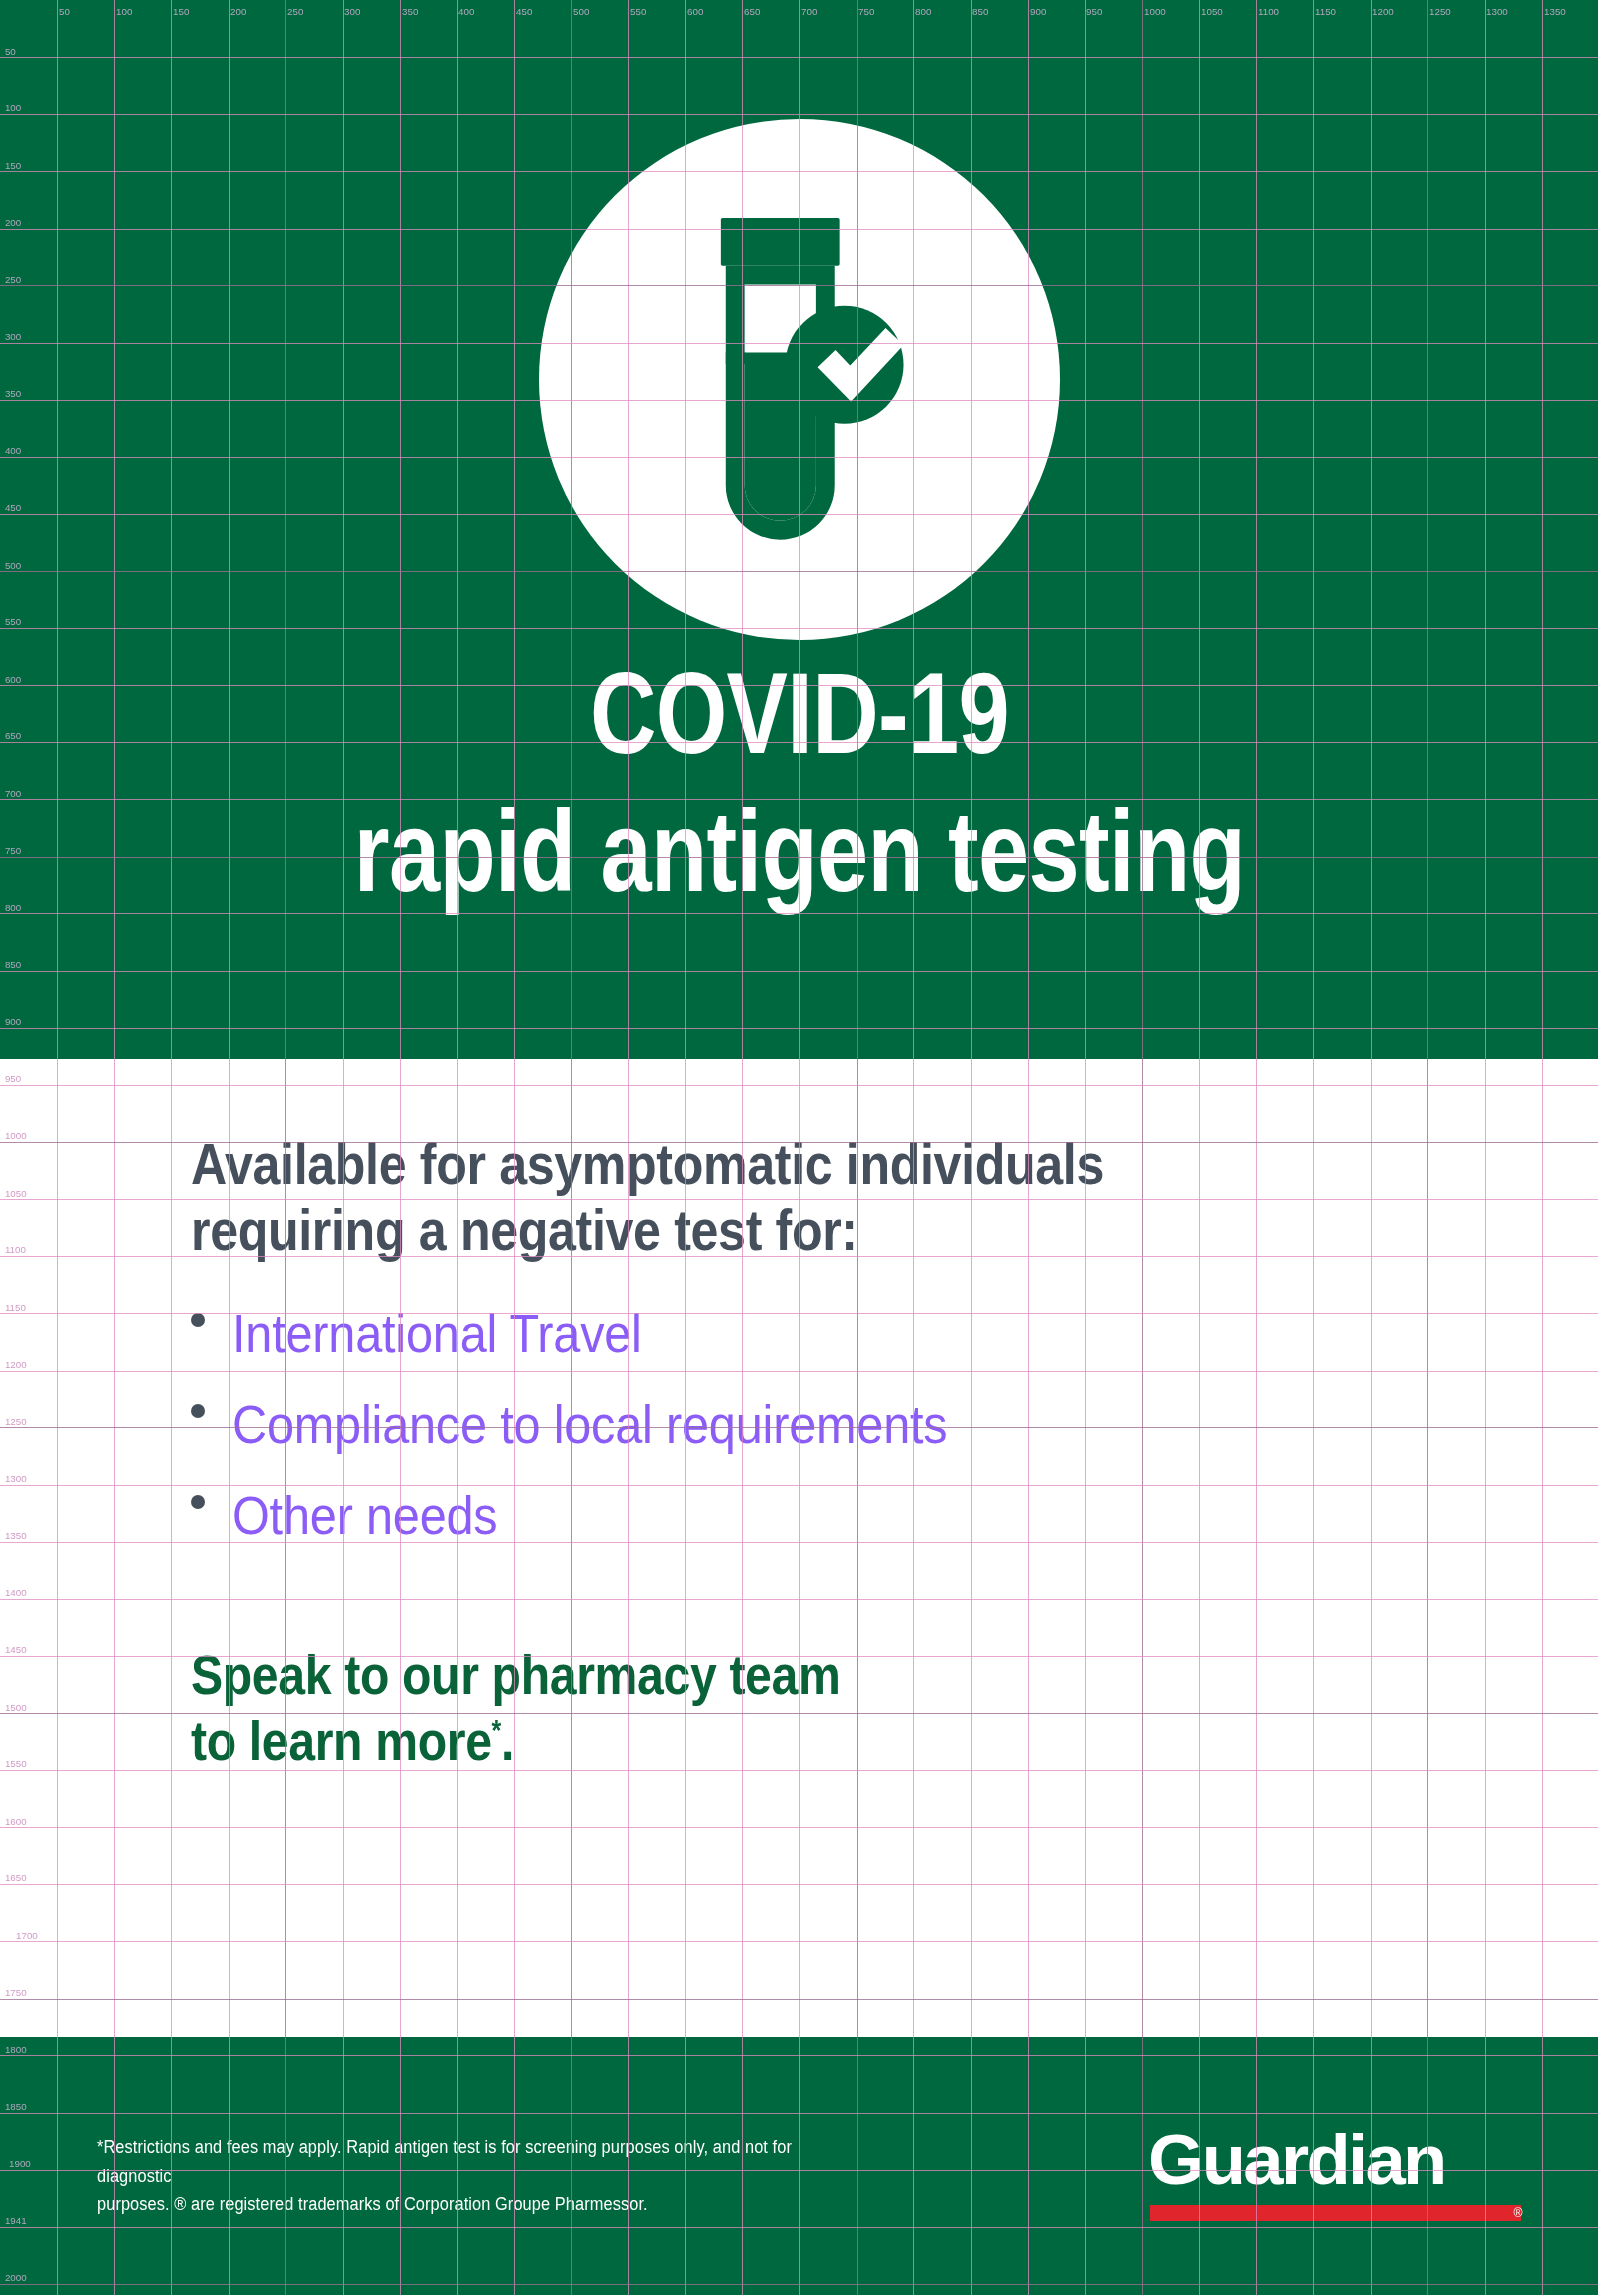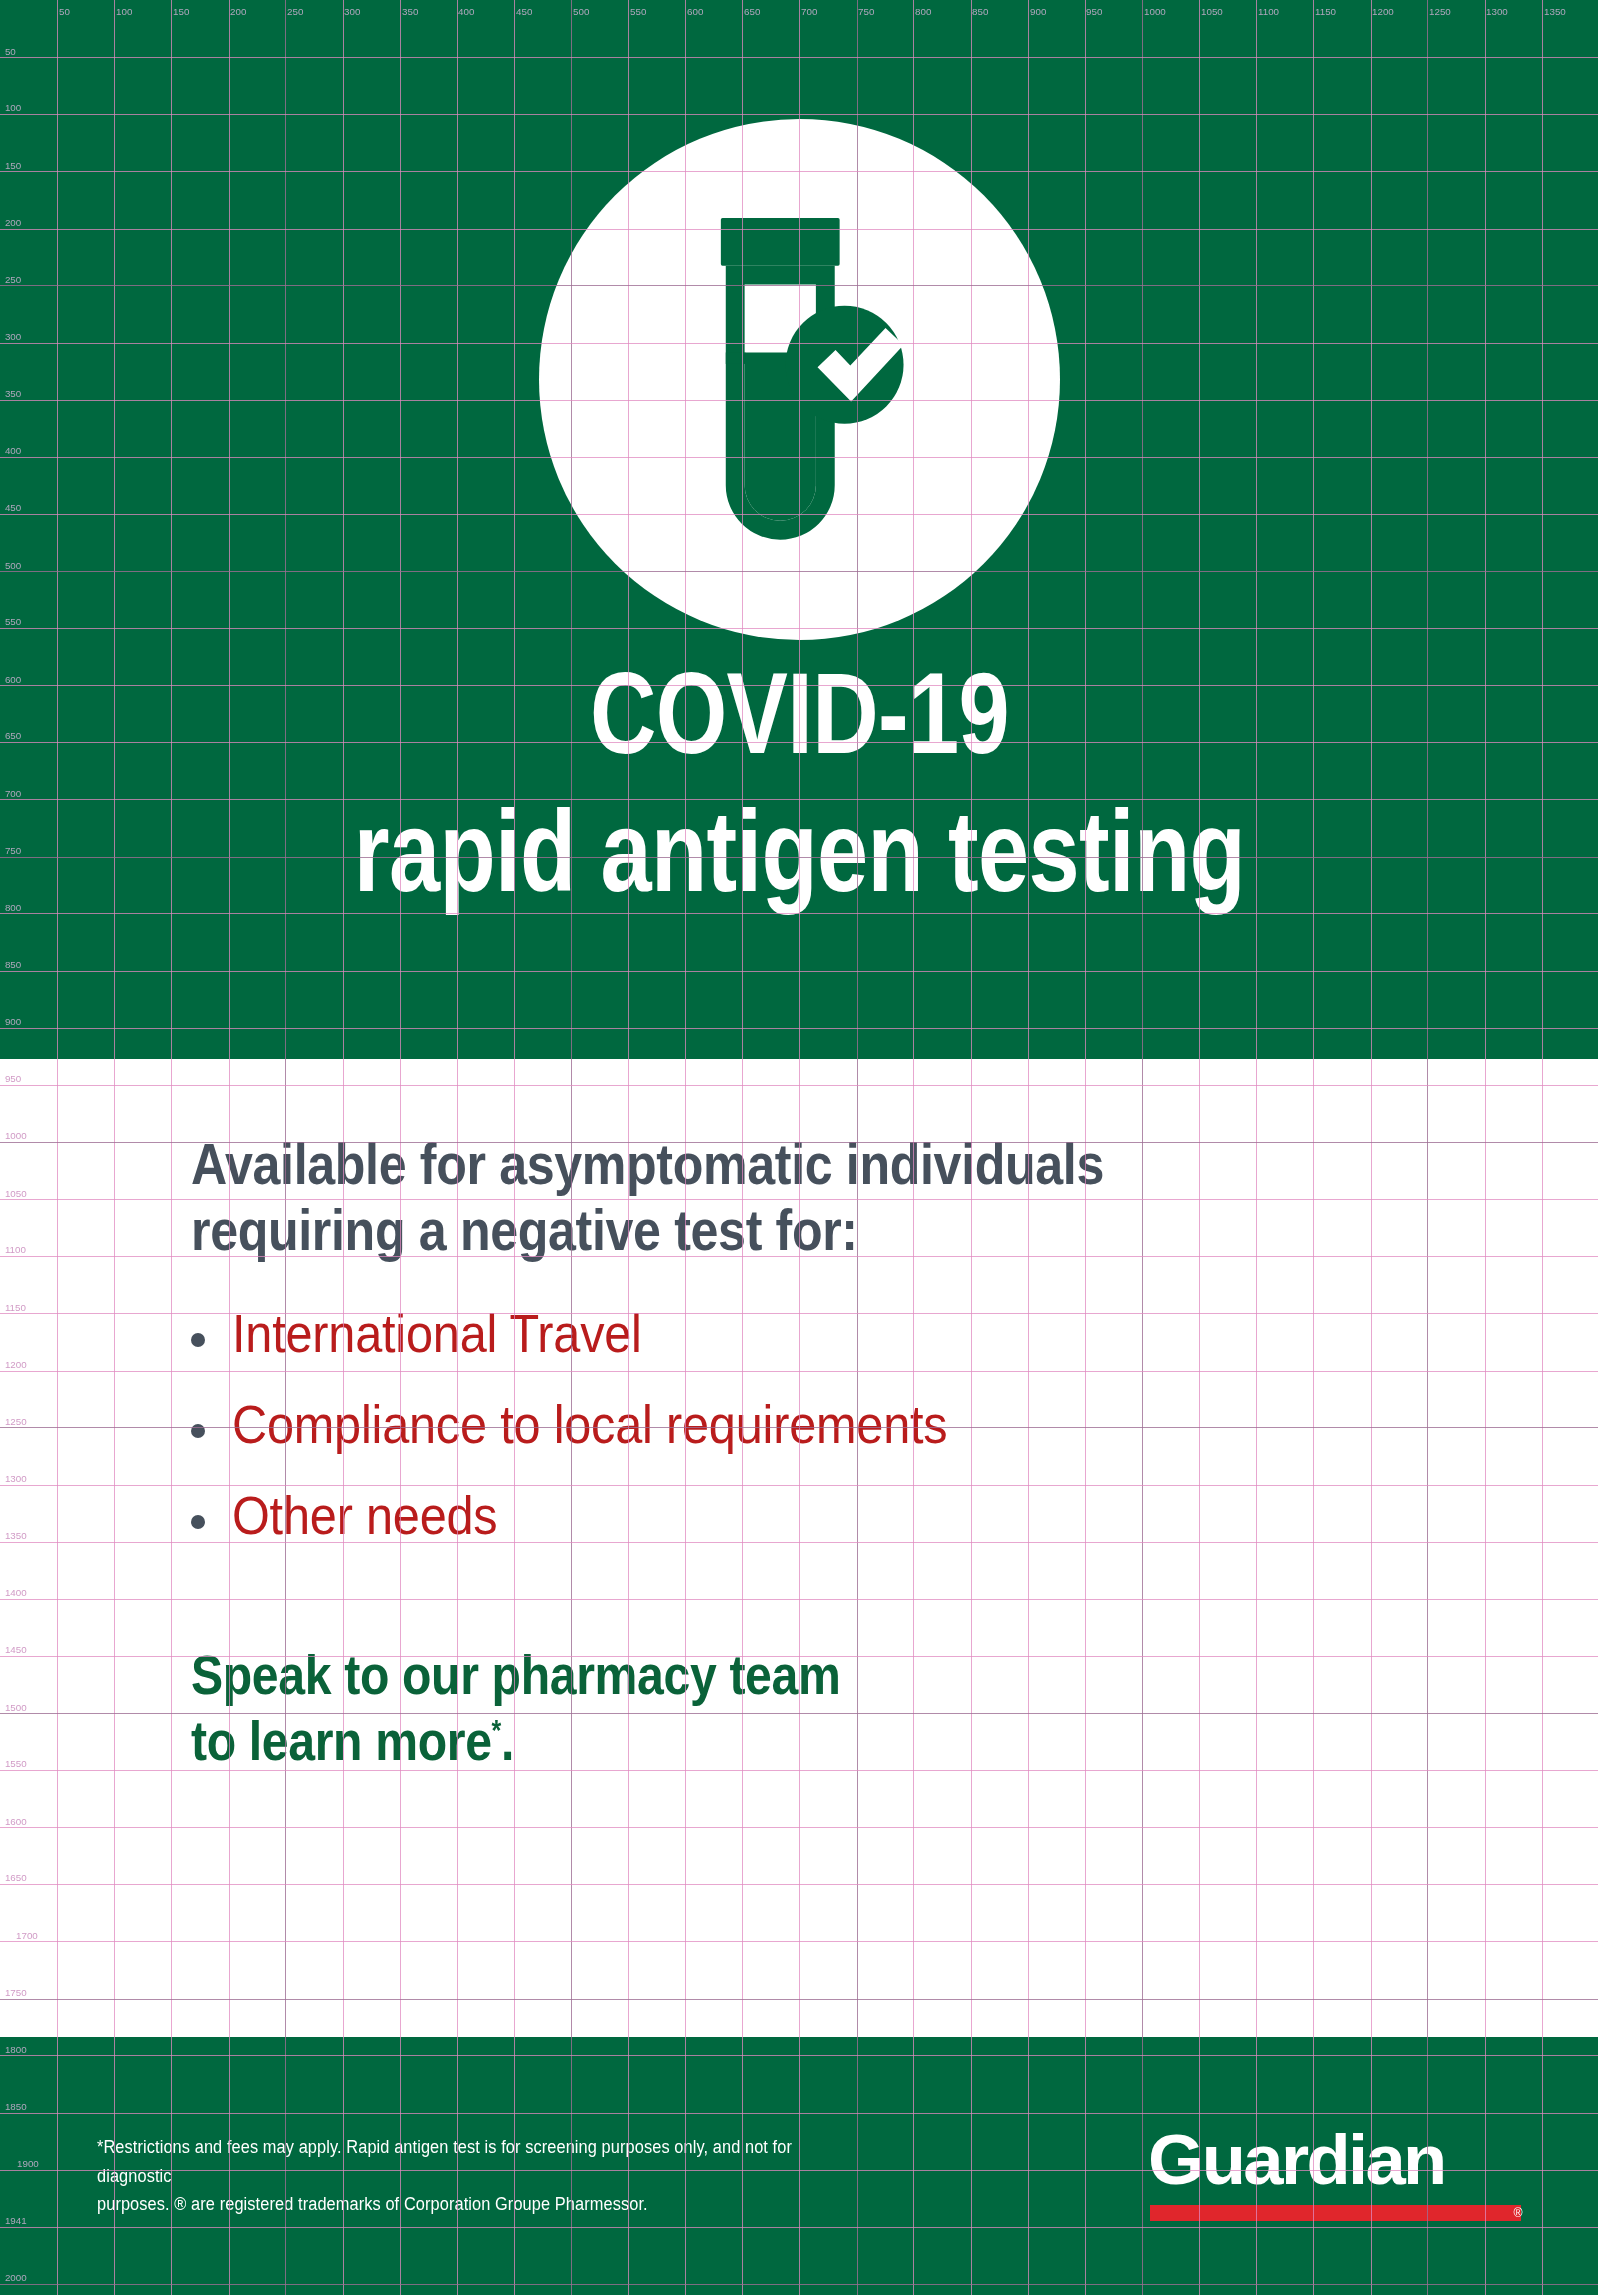--- a/index.html
+++ b/index.html
@@ -87,22 +87,22 @@
     width:114%;
   }
   .lead .ln { display:block; }
 
   .bullets {
     margin-top:43px;
     list-style:none;
   }
   .bullets li {
     display:flex;
-    align-items:flex-end;
-    color:#b91c1c;
+    align-items:center;
+    color:#8b5cf6;
     font-family:"Liberation Sans Narrow","Liberation Sans", sans-serif;
     font-weight:400;
     font-size:54px;
     line-height:1.0;
     margin-bottom:37px;
     letter-spacing:-0.2px;
   }
   .bullets .dot {
     flex:0 0 auto;
     width:14px; height:14px;
@@ -407,21 +407,21 @@
       <div class="rlabel onwhite" style="left: 4.9px; top: 1873px;">1650</div>
       <div class="gline-h" style="top: 1941px;"></div>
       <div class="rlabel onwhite" style="left: 16px; top: 1931px;">1700</div>
       <div class="gline-h major" style="top: 1999px;"></div>
       <div class="rlabel onwhite" style="left: 4.9px; top: 1988px;">1750</div>
       <div class="gline-h" style="top: 2055px;"></div>
       <div class="rlabel ontop" style="left: 4.9px; top: 2045px;">1800</div>
       <div class="gline-h" style="top: 2113px;"></div>
       <div class="rlabel ontop" style="left: 4.9px; top: 2102px;">1850</div>
       <div class="gline-h" style="top: 2170px;"></div>
-      <div class="rlabel ontop" style="left: 17px; top: 2159px; text-align: right;">1900</div>
+      <div class="rlabel ontop" style="left: 9px; top: 2159px; text-align: right;">1900</div>
       <div class="gline-h" style="top: 2227px;"></div>
       <div class="rlabel ontop" style="left: 4.9px; top: 2216px;">1941</div>
       <div class="gline-h major" style="top: 2284px;"></div>
       <div class="rlabel ontop" style="left: 4.9px; top: 2273px;">2000</div>
     </div>
 
 </div>
 
 
 </body></html>

